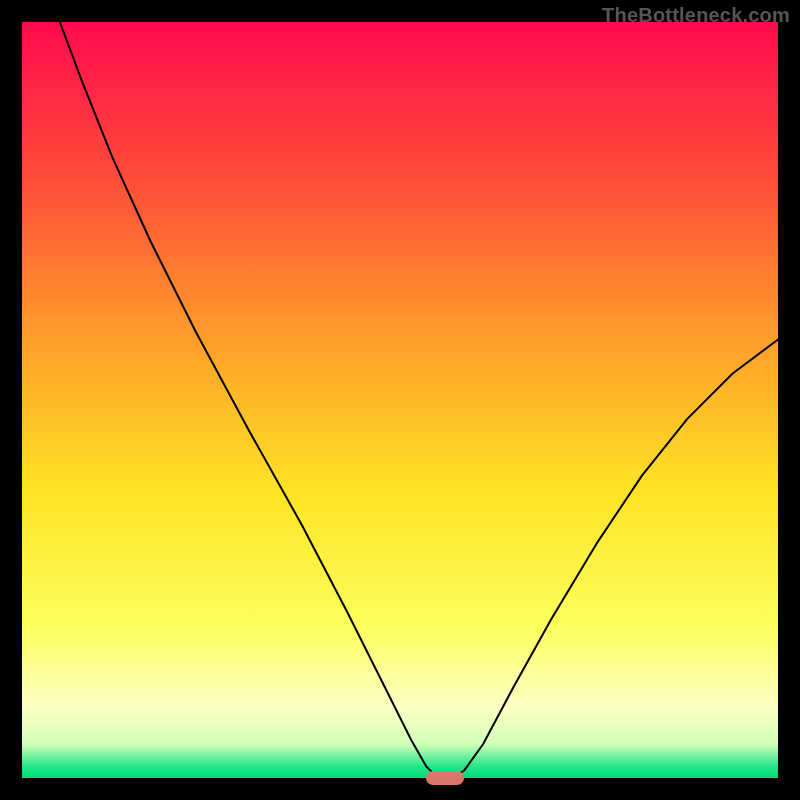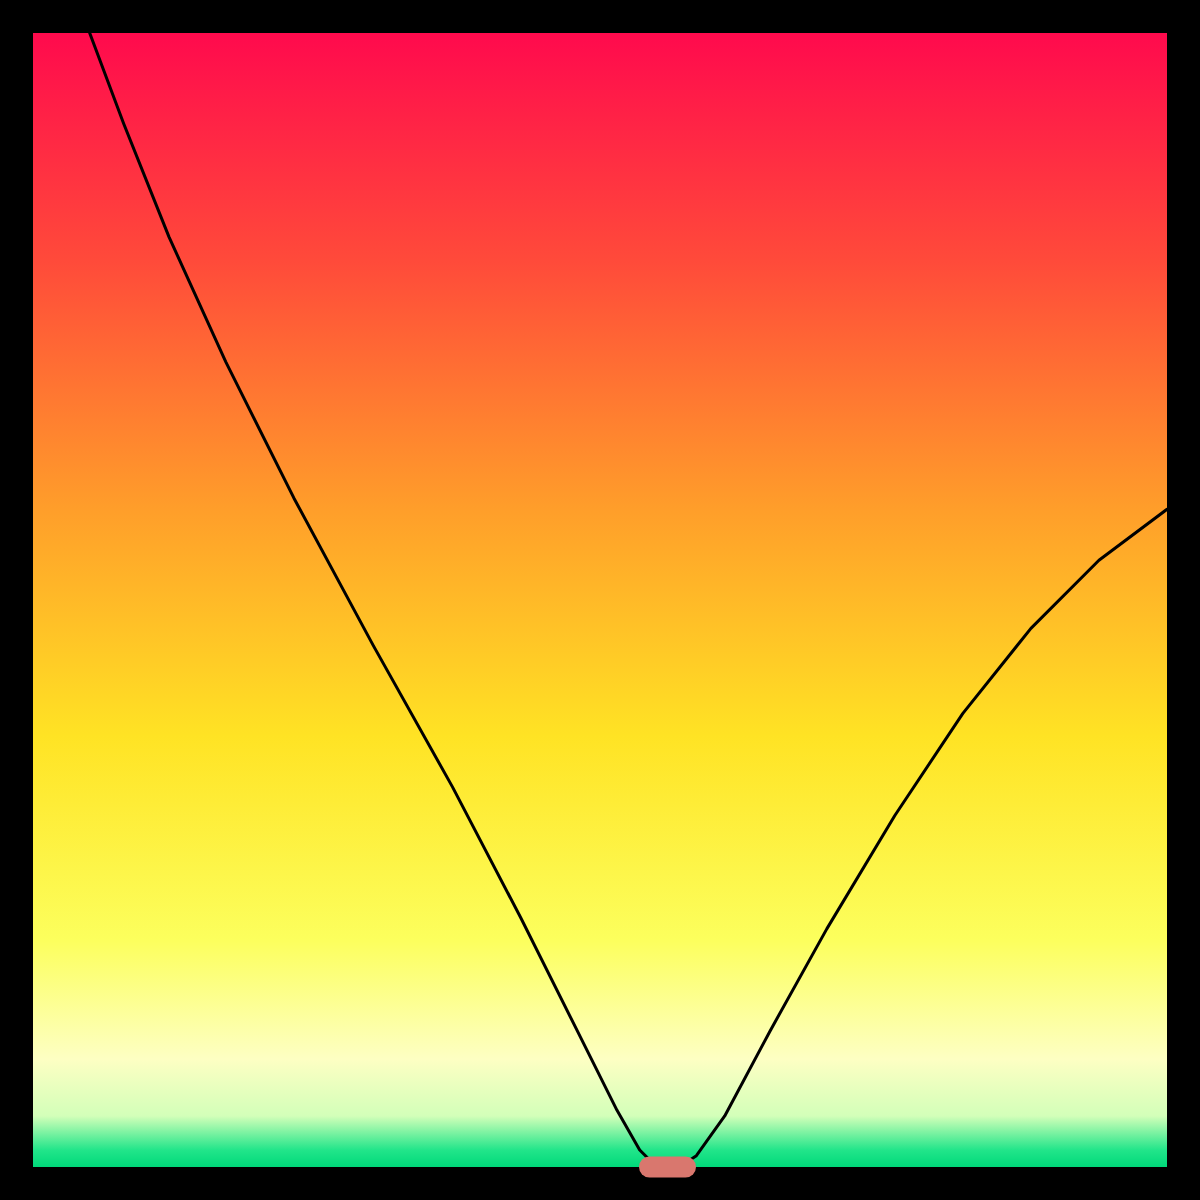--- a/index.html
+++ b/index.html
@@ -41,20 +41,21 @@
     position: absolute;
     background: #d9776e;
     border-radius: 8px;
     z-index: 3;
   }
 </style>
 </head>
 <body>
 
 <div class="frame">
+  <div class="watermark">TheBottleneck.com</div>
 
   <div class="plot-area">
     <svg id="chart-svg" width="756" height="756" viewBox="0 0 756 756">
       <defs>
         <linearGradient id="bg-grad" x1="0" y1="0" x2="0" y2="1">
             <stop offset="0%" stop-color="#ff0a4d"></stop>
             <stop offset="20%" stop-color="#ff4a3a"></stop>
             <stop offset="42%" stop-color="#ff9e2a"></stop>
             <stop offset="62%" stop-color="#ffe324"></stop>
             <stop offset="80%" stop-color="#fcff5d"></stop>

